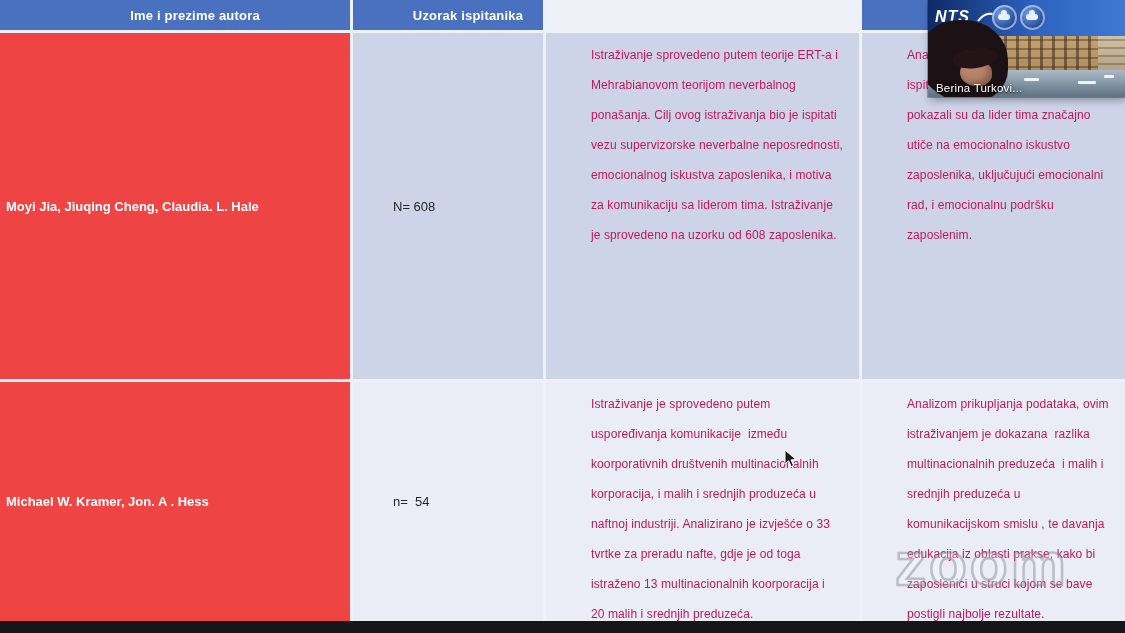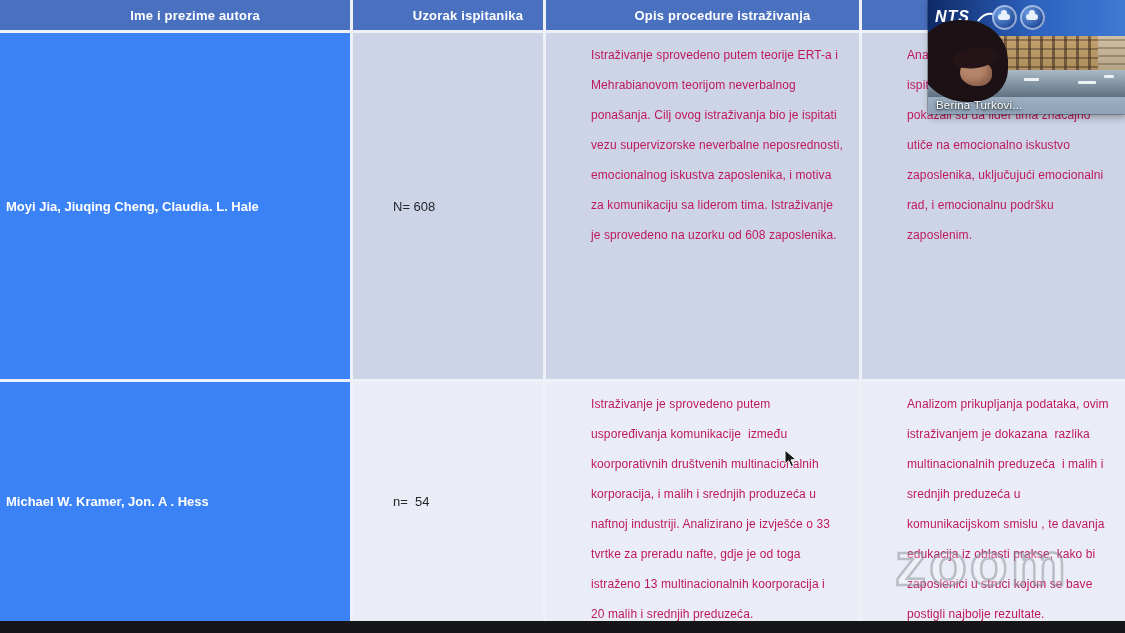--- a/index.html
+++ b/index.html
@@ -15,37 +15,37 @@
   .c1{left:0;width:350px;}
   .c2{left:353px;width:190px;}
   .c3{left:546px;width:313px;}
   .c4{left:862px;width:263px;}
   .head{top:0;height:30px;background:#4a70c0;color:#ffffff;font-weight:bold;
         font-size:13px;display:flex;align-items:center;justify-content:center;letter-spacing:.2px;}
   .r1{top:33px;height:346px;}
   .r2{top:382px;height:239px;}
   .bg1{background:#cdd4e7;}
   .bg2{background:#eaedf6;}
-  .blue{background:#3b82f6;color:#ffffff;font-weight:bold;font-size:13px;
+  .blue{background:#ef4444;color:#ffffff;font-weight:bold;font-size:13px;
         display:flex;align-items:center;padding-left:6px;}
   .sample{font-size:13px;color:#26262a;display:flex;align-items:center;
           white-space:pre;}
   .para{padding:7px 4px 0 5px;font-size:12px;line-height:30px;color:#be185d;
         white-space:pre-wrap;letter-spacing:.1px;}
 
   
   .bottom-bar{position:absolute;left:0;top:621px;width:1125px;height:12px;background:#15151a;}
 
   
   .watermark{position:absolute;left:895px;top:528px;font-size:62px;font-weight:bold;
              letter-spacing:3px;color:rgba(255,255,255,0.22);
              -webkit-text-stroke:2.5px rgba(125,130,140,0.45);}
 
   
-  .video{position:absolute;left:928px;top:0;width:197px;height:114px;overflow:hidden;
+  .video{position:absolute;left:928px;top:0;width:197px;height:97px;overflow:hidden;
          box-shadow:0 0 0 1px rgba(0,0,0,.25),2px 3px 8px rgba(0,0,0,.35);background:#7d96b4;}
   .vid-scene{position:absolute;inset:0;
       background:linear-gradient(180deg,#3f6ec2 0%,#6d93c9 34%,#9db3cf 44%,#b8c6d6 58%,#8ea3b8 100%);}
   .vid-banner{position:absolute;left:0;top:0;width:100%;height:36px;
       background:linear-gradient(90deg,#0e2a66 0%,#2e63c0 55%,#3e79d4 100%);}
   .nts-logo{position:absolute;left:7px;top:8px;color:#fff;font-size:16px;font-weight:800;
       font-style:italic;letter-spacing:1px;}
   .nts-swoosh{position:absolute;left:49px;top:9px;}
   .badge{position:absolute;top:5px;width:25px;height:25px;border-radius:50%;
       background:radial-gradient(circle at 35% 35%,#6fa0e8,#1d4490 72%);
@@ -85,21 +85,20 @@
   
   .cursor{position:absolute;left:784px;top:449px;}
 </style>
 </head>
 <body>
 
 <div class="screen">
 
   <div class="cell head c1">Ime i prezime autora</div>
   <div class="cell head c2">Uzorak ispitanika</div>
-  <div class="cell head c3">Opis procedure istraživanja</div>
   <div class="cell head c4"></div>
 
   <div class="cell blue c1 r1">
     <span>Moyi Jia, Jiuqing Cheng, Claudia. L. Hale</span>
   </div>
   <div class="cell sample bg1 c2 r1">
     <span>N= 608</span>
   </div>
   <div class="cell bg1 c3 r1">
     <div class="para">Istraživanje sprovedeno putem teorije ERT-a i<br>Mehrabianovom teorijom neverbalnog<br>ponašanja. Cilj ovog istraživanja bio je ispitati<br>vezu supervizorske neverbalne neposrednosti,<br>emocionalnog iskustva zaposlenika, i motiva<br>za komunikaciju sa liderom tima. Istraživanje<br>je sprovedeno na uzorku od 608 zaposlenika.</div>

